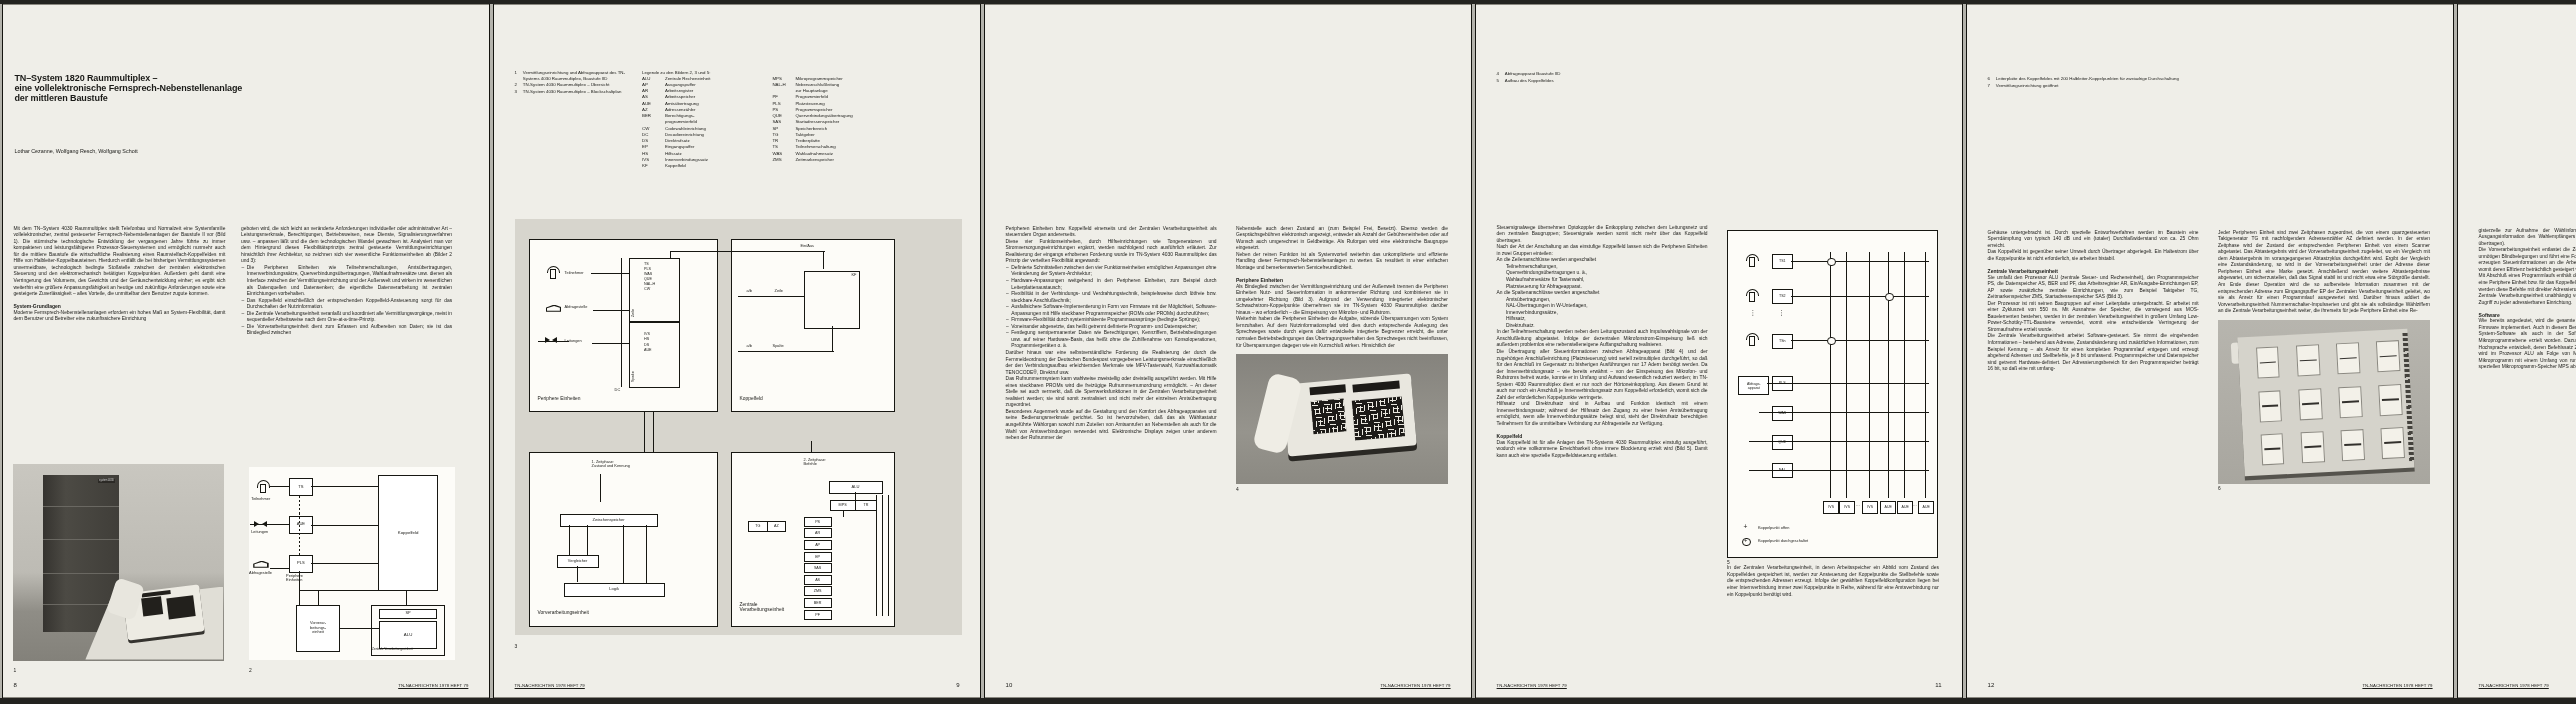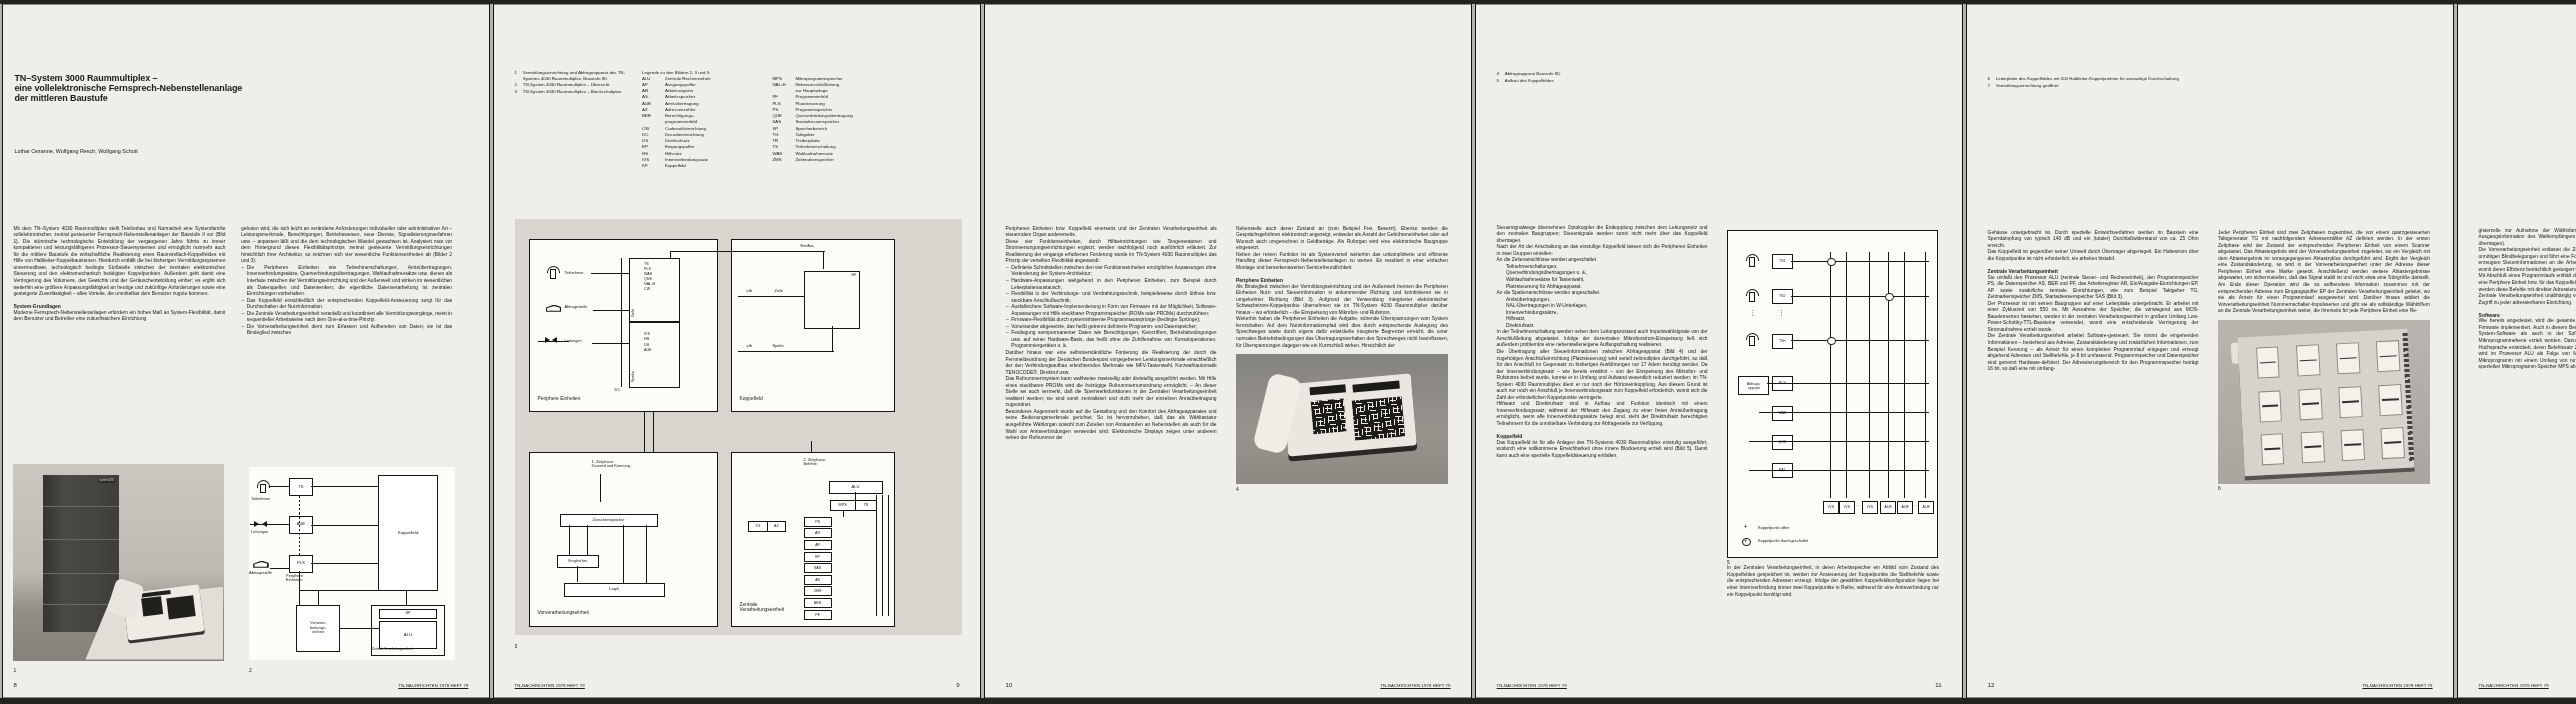--- a/index.html
+++ b/index.html
@@ -41,21 +41,21 @@
   .rot{position:absolute;writing-mode:vertical-rl;transform:rotate(180deg);font-size:3.8px;}
   .circ{position:absolute;width:6.7px;height:6.7px;border:0.8px solid #171712;border-radius:50%;background:#fdfcf8;}
 </style>
 </head>
 <body>
 
 <div id="doc">
   <div class="bar" style="top:0;height:3.6px;"></div>
   <div class="bar" style="top:698px;height:6.7px;"></div>
 <div class="page pg1" style="left: 2.1px;">
-      <div class="tt" style="left: 11.3px; top: 69px; width: 299px;">TN–System 3000 Raummultiplex –
+      <div class="tt" style="left: 11.3px; top: 69px; width: 299px;">TN–System 1820 Raummultiplex –
 eine vollelektronische Fernsprech-Nebenstellenanlage
 der mittleren Baustufe</div>
       <div class="au" style="left: 11.3px; top: 144px;">Lothar Cezanne, Wolfgang Resch, Wolfgang Schott</div>
       <div class="colwrap" style="left: 10.3px; top: 222px; width: 212px;">
         <div class="p">Mit dem TN–System 4030 Raummultiplex stellt Telefonbau und Normalzeit eine Systemfamilie vollelektronischer, zentral gesteuerter Fernsprech-Nebenstellenanlagen der Baustufe II vor (Bild 1). Die stürmische technologische Entwicklung der vergangenen Jahre führte zu immer kompakteren und leistungsfähigeren Prozessor-Steuersystemen und ermöglicht nunmehr auch für die mittlere Baustufe die wirtschaftliche Realisierung eines Raumvielfach-Koppelfeldes mit Hilfe von Halbleiter-Koppelbausteinen. Hierdurch entfällt die bei bisherigen Vermittlungssystemen unvermeidbare, technologisch bedingte Stoßstelle zwischen der zentralen elektronischen Steuerung und den elektromechanisch betätigten Koppelpunkten. Außerdem geht damit eine Verringerung des Volumens, des Gewichts und der Geräuschentwicklung einher; es ergibt sich weiterhin eine größere Anpassungsfähigkeit an heutige und zukünftige Anforderungen sowie eine gesteigerte Zuverlässigkeit – alles Vorteile, die unmittelbar dem Benutzer zugute kommen.</div>
         <div class="h">System-Grundlagen</div>
         <div class="p">Moderne Fernsprech-Nebenstellenanlagen erfordern ein hohes Maß an System-Flexibilität, damit dem Benutzer und Betreiber eine zukunftssichere Einrichtung</div>
       </div>
       <div class="colwrap" style="left: 238px; top: 222px; width: 211px;">
         <div class="p">geboten wird, die sich leicht an veränderte Anforderungen individueller oder administrativer Art – Leistungsmerkmale, Berechtigungen, Betriebsweisen, neue Dienste, Signalisierungsverfahren usw. – anpassen läßt und die dem technologischen Wandel gewachsen ist. Analysiert man vor dem Hintergrund dieses Flexibilitätsprinzips zentral gesteuerte Vermittlungseinrichtungen hinsichtlich ihrer Architektur, so zeichnen sich vier wesentliche Funktionseinheiten ab (Bilder 2 und 3):</div>

